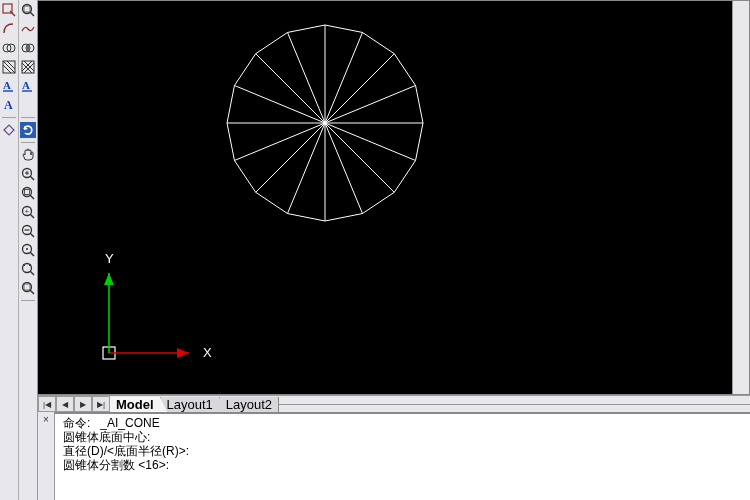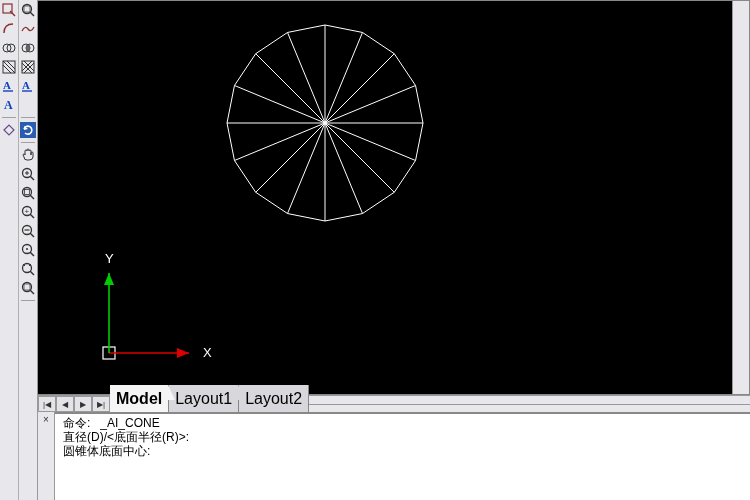--- a/index.html
+++ b/index.html
@@ -8,21 +8,21 @@
   .tool-col.second{border-right:1px solid #999}
   .tool-btn{width:16px;height:16px;display:flex;align-items:center;justify-content:center;cursor:pointer}
   .tool-btn svg{width:16px;height:16px}
   .sep{width:14px;height:1px;background:#a0a0a0;margin:1px 0}
   .main{flex:1;display:flex;flex-direction:column}
   .canvas-area{flex:1;position:relative;background:#000;border:1px solid #888;border-left:none}
   .canvas-svg{position:absolute;top:0;left:0}
   .scroll-h{height:16px;background:#e8e8ec;border-top:1px solid #999;display:flex;align-items:center}
   .sh-btn{width:16px;height:14px;border:1px solid #999;background:#e4e4e8;display:flex;align-items:center;justify-content:center;font-size:8px;font-family:sans-serif;cursor:pointer;color:#333}
   .tabs{display:flex;align-items:flex-end;height:16px;margin-left:0}
-  .tab{height:27px;padding:0 6px;font-size:16px;font-family:sans-serif;border-right:1px solid #888;display:flex;align-items:center;background:#d8d8dc;cursor:pointer;color:#000;position:relative}
+  .tab{height:15px;padding:0 6px;font-size:13px;font-family:sans-serif;border-right:1px solid #888;display:flex;align-items:center;background:#d8d8dc;cursor:pointer;color:#000;position:relative}
   .tab.active{background:#f5f5f5;font-weight:bold}
   .tab::after{content:"";position:absolute;right:-7px;top:0;width:0;height:0;border-top:15px solid transparent;border-left:7px solid #d8d8dc;z-index:1}
   .tab.active::after{border-left-color:#f5f5f5}
   .tab:last-child::after{border-left-color:transparent}
   .tabs-tail{flex:1;border-top:1px solid #999}
   .scroll-v{position:absolute;right:0;top:0;width:16px;height:100%;background:#e8e8ec;border-left:1px solid #999}
   .cmd-wrap{display:flex}
   .cmd-close{width:16px;background:#e8e8ec;border-right:1px solid #999;display:flex;justify-content:center;padding-top:2px}
   .cmd-close span{font-family:sans-serif;font-size:10px;color:#333;cursor:pointer}
   .cmd-area{flex:1;background:#fff;border-top:2px solid #888;padding:2px 8px;font-size:12px;line-height:14px;height:82px;overflow:hidden;color:#000}
@@ -225,18 +225,19 @@
       </div>
       <div class="tabs-tail"></div>
     </div>
 
     <div class="cmd-wrap">
       <div class="cmd-close">
         <span>×</span>
       </div>
       <div class="cmd-area">
         <div>命令:   _AI_CONE</div>
+        <div>圆锥体底面中心:</div>
         <div>直径(D)/&lt;底面半径(R)&gt;:</div>
-        <div>圆锥体底面中心:</div>
+        <div>圆锥体分割数 &lt;16&gt;:</div>
       </div>
     </div>
   </div>
 </div>
 
 </body></html>

